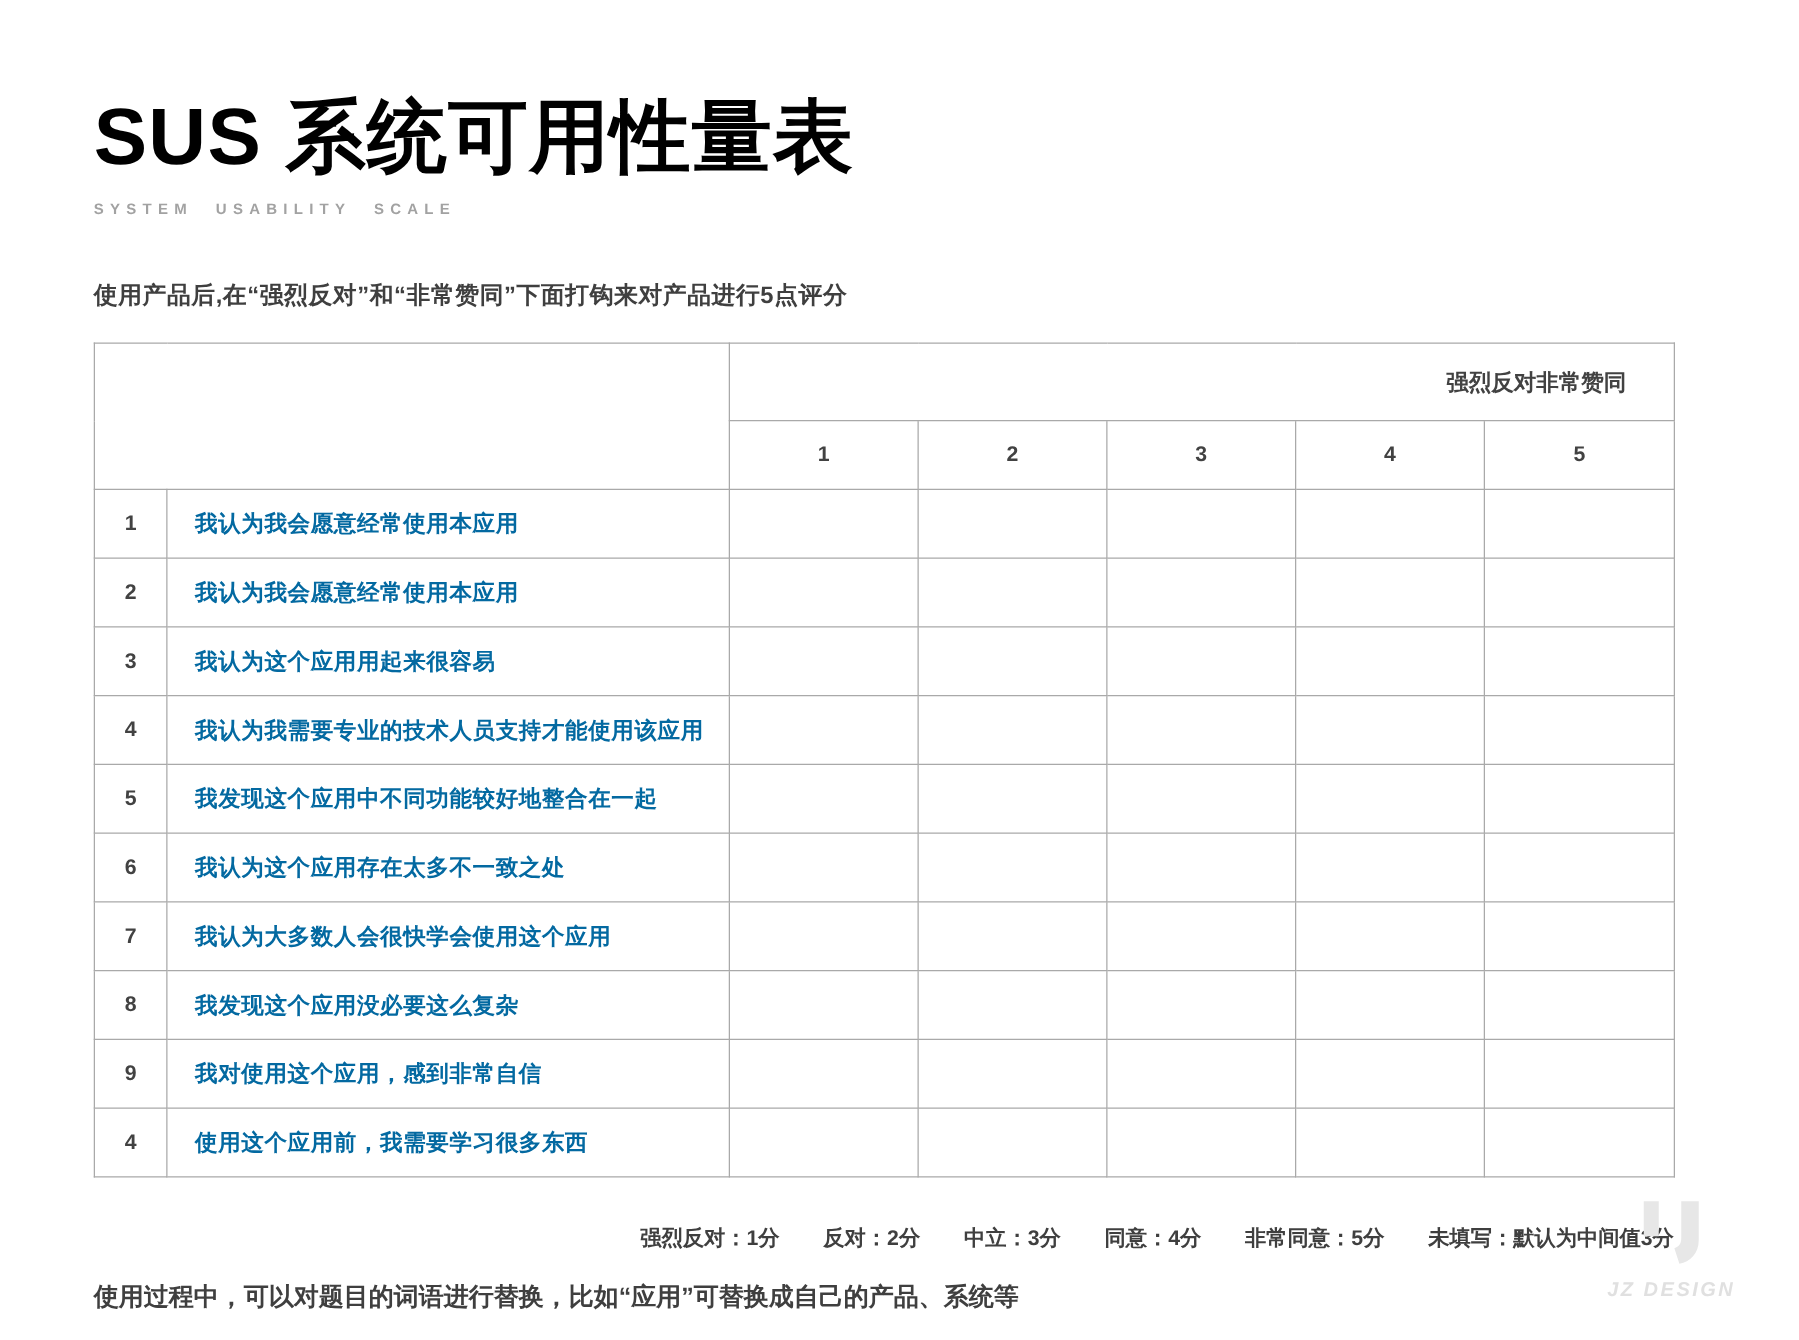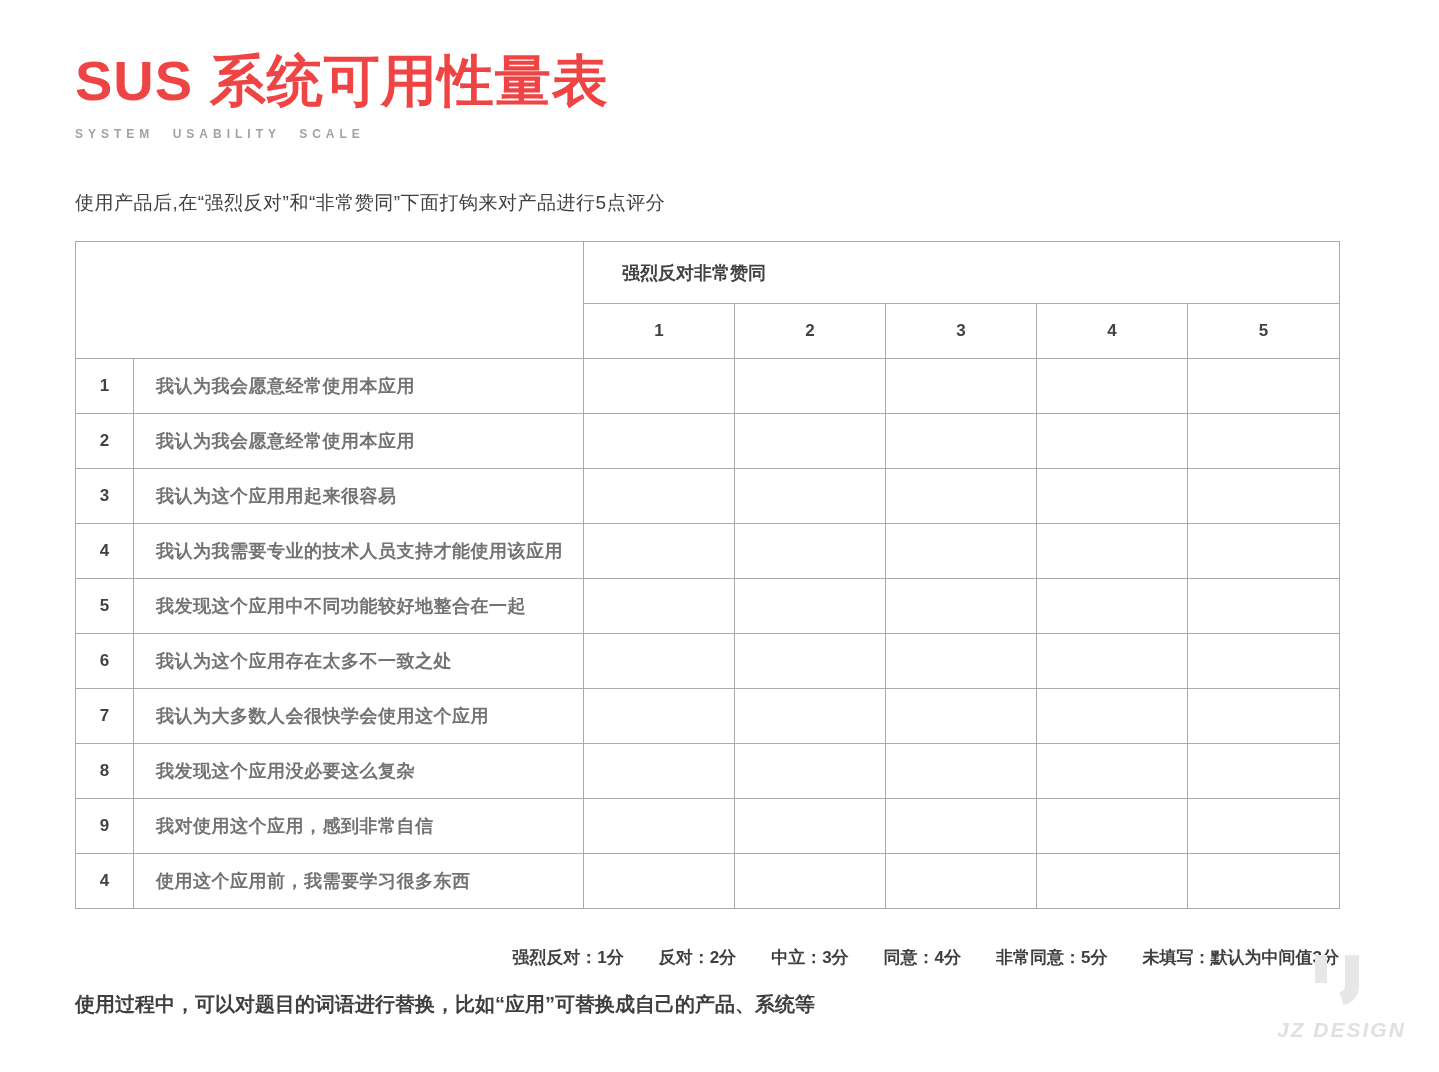--- a/index.html
+++ b/index.html
@@ -6,70 +6,70 @@
   html,body { background:#ffffff; }
   body {
     width:1439px; height:1072px;
     position:relative; overflow:hidden;
     font-family:"Liberation Sans", sans-serif;
     color:#454545;
   }
   .content { padding-left:75px; padding-right:100px; }
 
   .page-title {
-    padding-top:44px;
-    font-size:56px;
+    padding-top:66px;
+    font-size:64px;
     font-weight:800;
     letter-spacing:1px;
-    color:#ef4444;
+    color:#000000;
     white-space:nowrap;
   }
   .page-subtitle {
     margin-top:7px;
     font-size:12px;
     font-weight:700;
     letter-spacing:5px;
     word-spacing:10px;
     color:#a2a2a2;
   }
   .instruction {
     margin-top:49px;
     font-size:19px;
-    font-weight:400;
+    font-weight:700;
     letter-spacing:0.5px;
     color:#3f3f3f;
   }
 
   table.sus-table {
     margin-top:25px;
     width:1264px;
     border-collapse:collapse;
     table-layout:fixed;
   }
   table.sus-table td {
     border:1px solid #a9a9a9;
     background:#ffffff;
   }
   .scale-label-cell { height:62px; vertical-align:middle; }
   .scale-label-inner {
-    display:flex; justify-content:flex-start; align-items:center;
+    display:flex; justify-content:flex-end; align-items:center;
     padding:0 38px;
     font-size:18px; font-weight:700; color:#424242;
   }
   .scale-num-cell {
     height:55px; text-align:center; vertical-align:middle;
     font-size:17px; font-weight:700; color:#424242;
   }
   .num-cell {
     height:55px; text-align:center; vertical-align:middle;
     font-size:17px; font-weight:700; color:#424242;
   }
   .q-cell {
     padding-left:22px; vertical-align:middle;
-    font-size:18px; font-weight:600; color:#737373;
+    font-size:18px; font-weight:600; color:#0369a1;
     letter-spacing:0.5px;
     white-space:nowrap; overflow:hidden;
   }
   .rating-cell { height:55px; }
 
   .notes { margin-top:37px; color:#3f3f3f; }
   .scoring-line {
     display:flex; gap:35px;
     font-size:17px; font-weight:600;
     white-space:nowrap;
@@ -82,21 +82,21 @@
 
   .brand {
     position:absolute;
     right:42px; bottom:30px;
     width:120px;
     text-align:center;
   }
   .brand-logo { display:block; margin:0 auto; }
   .brand-text {
     margin-top:12px;
-    font-size:21px;
+    font-size:16px;
     font-weight:700;
     font-style:italic;
     letter-spacing:2px;
     color:#e0e0e0;
     white-space:nowrap;
   }
 </style>
 </head>
 <body>
 

